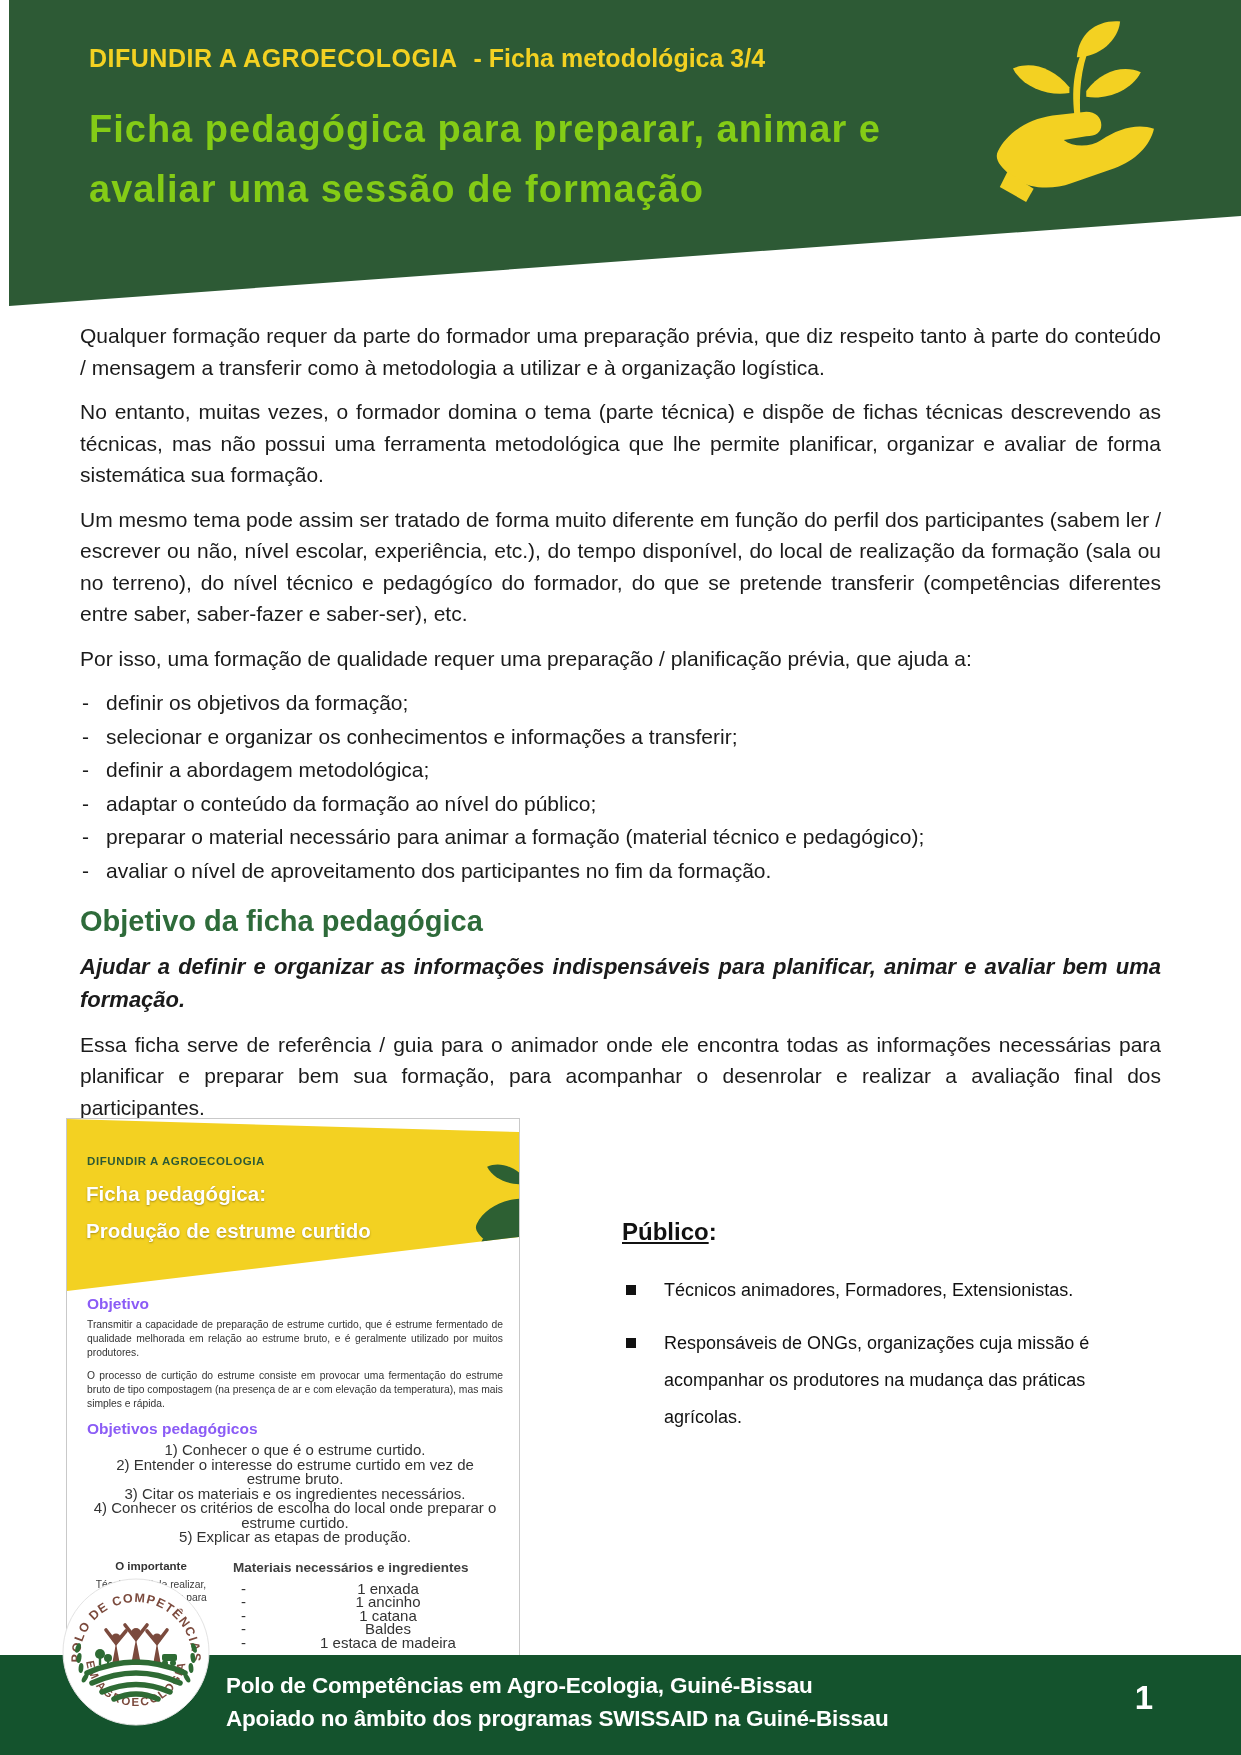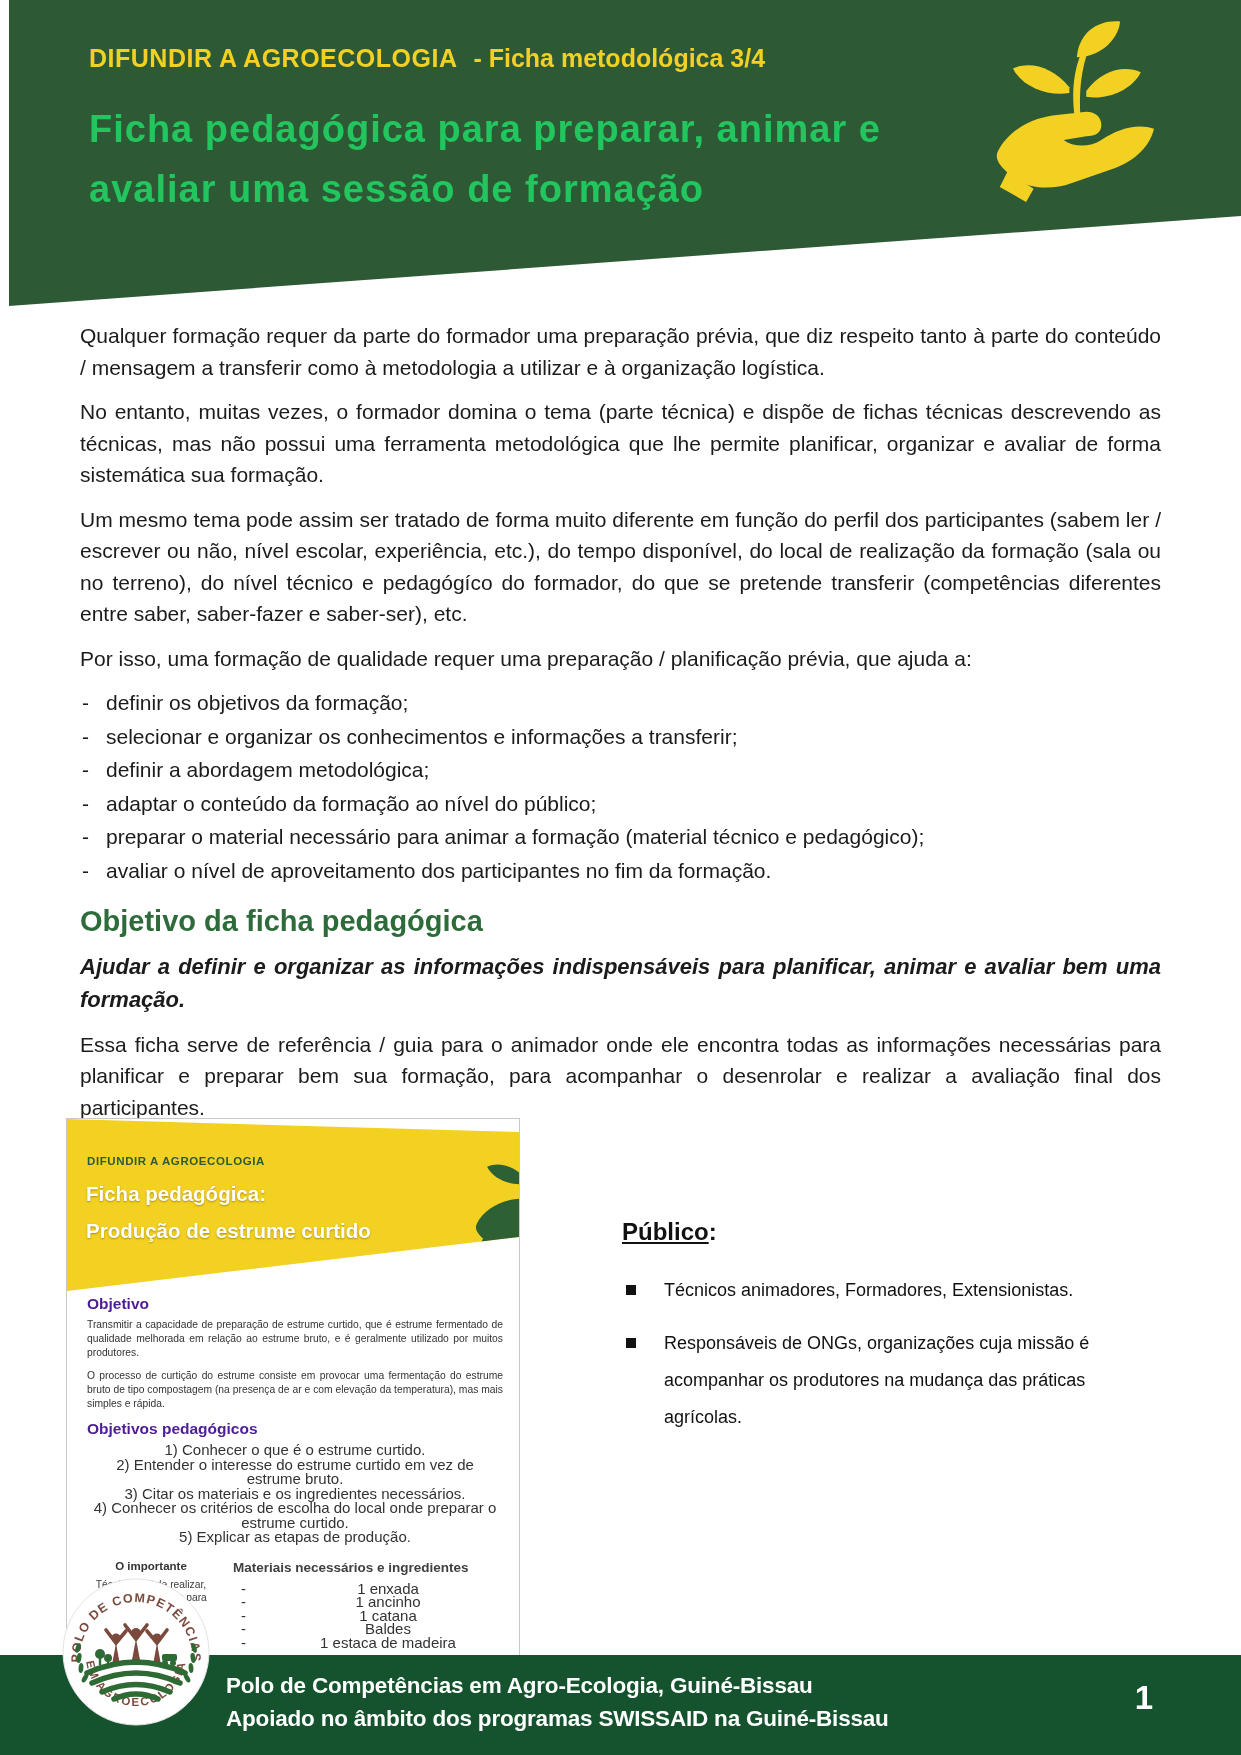--- a/index.html
+++ b/index.html
@@ -5,21 +5,21 @@
   html,body{margin:0;padding:0;background:#ffffff;}
   .page{position:relative;width:1241px;height:1755px;background:#fff;overflow:hidden;
         font-family:"Liberation Sans", sans-serif;}
 
   
   .hero{position:absolute;left:9px;top:0;width:100%;height:306px;background:#2d5a35;
         clip-path:polygon(0 0,100% 0,100% 212px,0 306px);padding-left:45px;}
   .eyebrow{position:absolute;left:80px;top:44px;font-size:25px;color:#f3d122;white-space:nowrap;}
   .eb-bold{font-weight:800;letter-spacing:.5px;}
   .eb-rest{font-weight:700;margin-left:9px;}
-  .hero-title{position:absolute;left:80px;top:99px;color:#22c55e;font-size:38px;font-weight:700;
+  .hero-title{position:absolute;left:80px;top:99px;color:#84cc16;font-size:38px;font-weight:700;
         line-height:60px;letter-spacing:1px;white-space:nowrap;}
   .hero-icon{position:absolute;left:972px;top:14px;width:188px;height:188px;color:#f3d122;}
 
   
   .content{position:absolute;left:80px;top:320px;width:1081px;color:#1b1b1b;
         font-size:21px;line-height:31.5px;text-align:justify;}
   .content p{margin:0 0 13px;}
   .dash-list{list-style:none;margin:2px 0 8px;padding:0;text-align:left;}
   .dash-list li{position:relative;padding-left:26px;margin:0 0 2px;}
   .dash-list li::before{content:"-";position:absolute;left:2px;}
@@ -30,21 +30,21 @@
   .card{position:absolute;left:66px;top:1118px;width:452px;height:537px;background:#fff;
         border:1px solid #c9c9c9;overflow:hidden;z-index:3;}
   .card-header{position:absolute;top:0;left:0;right:0;height:172px;background:#f3d122;
         clip-path:polygon(0 0,100% 13px,100% 118px,0 172px);}
   .card-eyebrow{position:absolute;left:20px;top:36px;font-size:11.5px;font-weight:800;
         color:#2d5a35;letter-spacing:.6px;}
   .card-title{position:absolute;left:19px;top:56px;font-size:20.5px;font-weight:700;color:#fff;
         line-height:37px;text-shadow:0 1px 2px rgba(110,88,0,.55);}
   .card-icon{position:absolute;left:398px;top:10px;width:130px;height:130px;color:#2d6033;}
   .card-body{position:absolute;left:20px;top:176px;width:416px;color:#333;}
-  .card-h{font-size:15.5px;font-weight:700;color:#4c1d95;margin:0 0 5px;}
+  .card-h{font-size:15.5px;font-weight:700;color:#8b5cf6;margin:0 0 5px;}
   .card-body p{font-size:10.3px;line-height:14px;text-align:justify;margin:0 0 9px;}
   .num-list{margin:0;padding:0;list-style:none;font-size:15px;line-height:14.5px;text-align:center;}
   .two-col{display:flex;margin-top:15px;}
   .col-imp{width:128px;text-align:center;flex:none;}
   .imp-h{font-size:11.5px;font-weight:700;margin:0 0 6px;color:#333;}
   .imp-line{font-size:10.3px;line-height:13.5px;color:#3c3c3c;}
   .col-mat{margin-left:18px;flex:1;}
   .mat-h{font-size:13.5px;font-weight:700;color:#3f3f3f;margin:0 0 7px;}
   .mat-list{list-style:none;margin:0;padding:0;font-size:15px;line-height:13.5px;color:#333;text-align:center;}
   .mat-list li{position:relative;padding-left:40px;}

